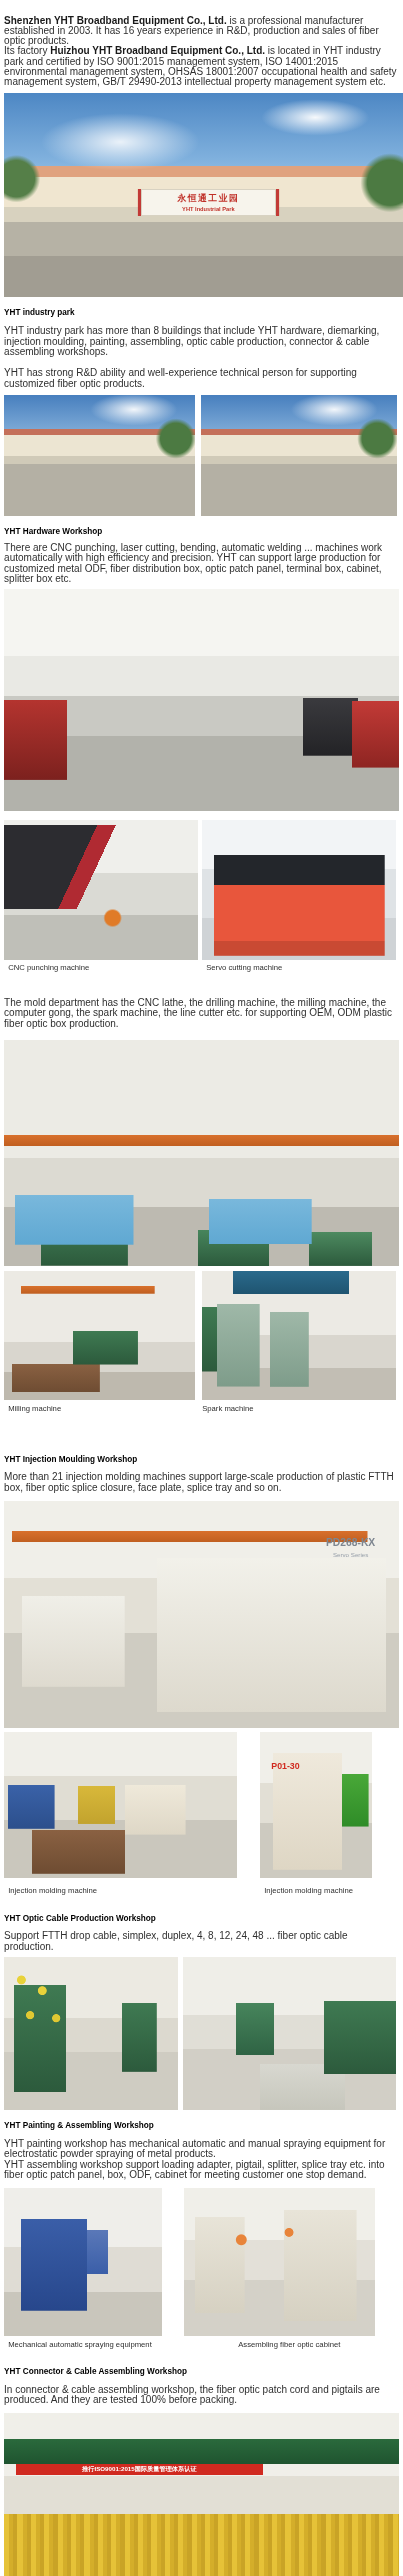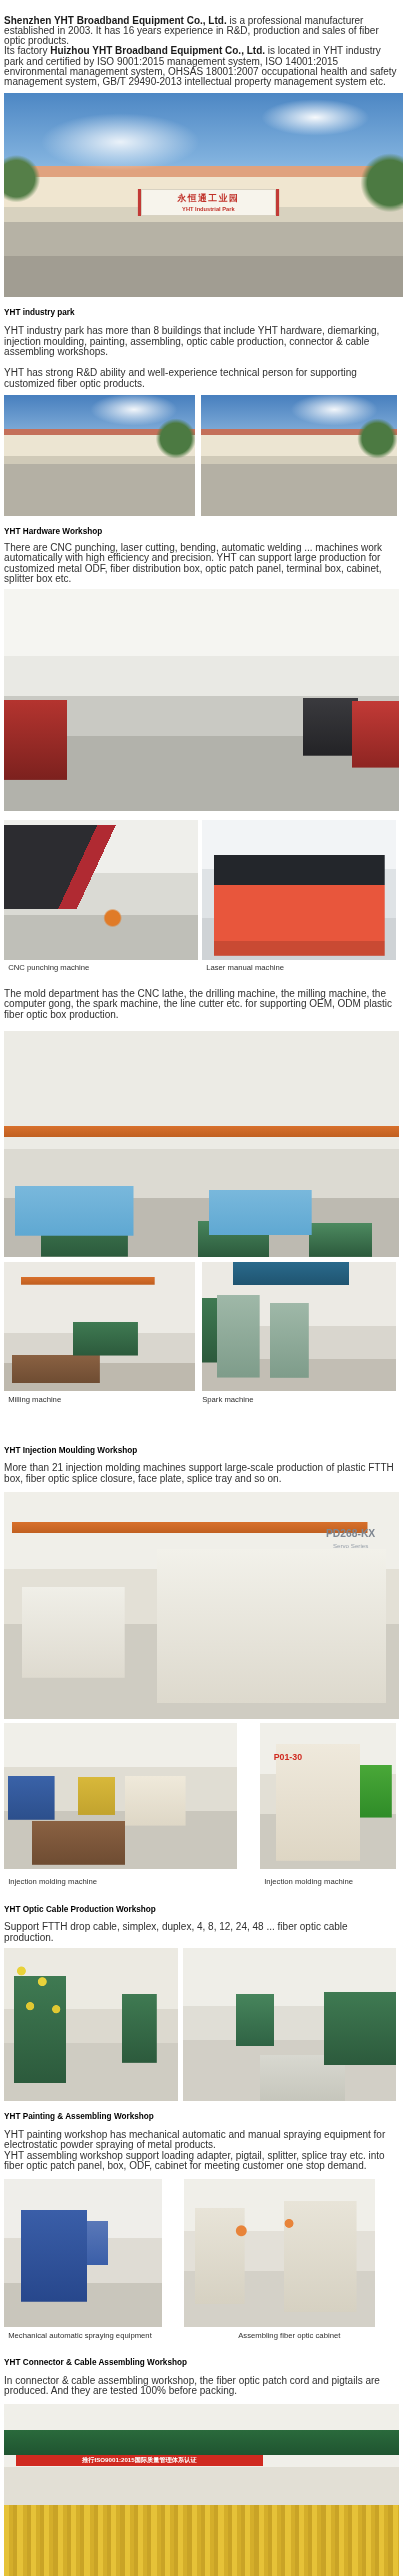--- a/index.html
+++ b/index.html
@@ -164,24 +164,24 @@
   <h2 style="margin-top:9.3px;">YHT Hardware Workshop</h2>
   <div class="p" style="margin-top:6.2px;">There are CNC punching, laser cutting, bending, automatic welding ... machines work automatically with high efficiency and precision. YHT can support large production for customized metal ODF, fiber distribution box, optic patch panel, terminal box, cabinet, splitter box etc.</div>
   <div class="ph sc-hw" style="margin-top:5.2px;width:100%;height:222px;"></div>
 
   <div class="row" style="margin-top:8.2px;gap:4.1px;">
     <div class="ph sc-cnc" style="width:194px;height:140px;"></div>
     <div class="ph sc-laser" style="width:194px;height:140px;"></div>
   </div>
   <div class="caps" style="margin-top:3.1px;">
     <div class="cap" style="width:198px;">CNC punching machine</div>
-    <div class="cap">Laser manual machine</div>
-  </div>
-
-  <div class="p" style="margin-top:16px;">The mold department has the CNC lathe, the drilling machine, the milling machine, the computer gong, the spark machine, the line cutter etc. for supporting OEM, ODM plastic fiber optic box production.</div>
+    <div class="cap">Servo cutting machine</div>
+  </div>
+
+  <div class="p" style="margin-top:25px;">The mold department has the CNC lathe, the drilling machine, the milling machine, the computer gong, the spark machine, the line cutter etc. for supporting OEM, ODM plastic fiber optic box production.</div>
   <div class="ph sc-die" style="margin-top:11.3px;width:100%;height:226px;"></div>
 
   <div class="row" style="margin-top:5.2px;gap:6.7px;">
     <div class="ph sc-mill" style="width:191px;height:129px;"></div>
     <div class="ph sc-spark" style="width:194px;height:129px;"></div>
   </div>
   <div class="caps" style="margin-top:4.1px;">
     <div class="cap" style="width:194px;">Milling machine</div>
     <div class="cap">Spark machine</div>
   </div>
@@ -190,21 +190,21 @@
   <div class="p" style="margin-top:7.2px;">More than 21 injection molding machines support large-scale production of plastic FTTH box, fiber optic splice closure, face plate, splice tray and so on.</div>
   <div class="ph sc-inj" style="margin-top:8.2px;width:100%;height:227px;">
     <div class="ov ov-pd">
       <span>PD268-KX</span>
       <div class="sub">Servo Series</div>
     </div>
   </div>
 
   <div class="row" style="margin-top:4.1px;gap:23px;">
     <div class="ph sc-inj2l" style="width:233px;height:146px;"></div>
-    <div class="ph sc-inj2r" style="width:136px;height:146px;">
+    <div class="ph sc-inj2r" style="width:112px;height:146px;">
       <div class="ov ov-p01">P01-30</div>
     </div>
   </div>
   <div class="caps" style="margin-top:8px;">
     <div class="cap" style="width:256px;">Injection molding machine</div>
     <div class="cap">Injection molding machine</div>
   </div>
 
   <h2 style="margin-top:16.5px;">YHT Optic Cable Production Workshop</h2>
   <div class="p" style="margin-top:7.2px;">Support FTTH drop cable, simplex, duplex, 4, 8, 12, 24, 48 ... fiber optic cable production.</div>

